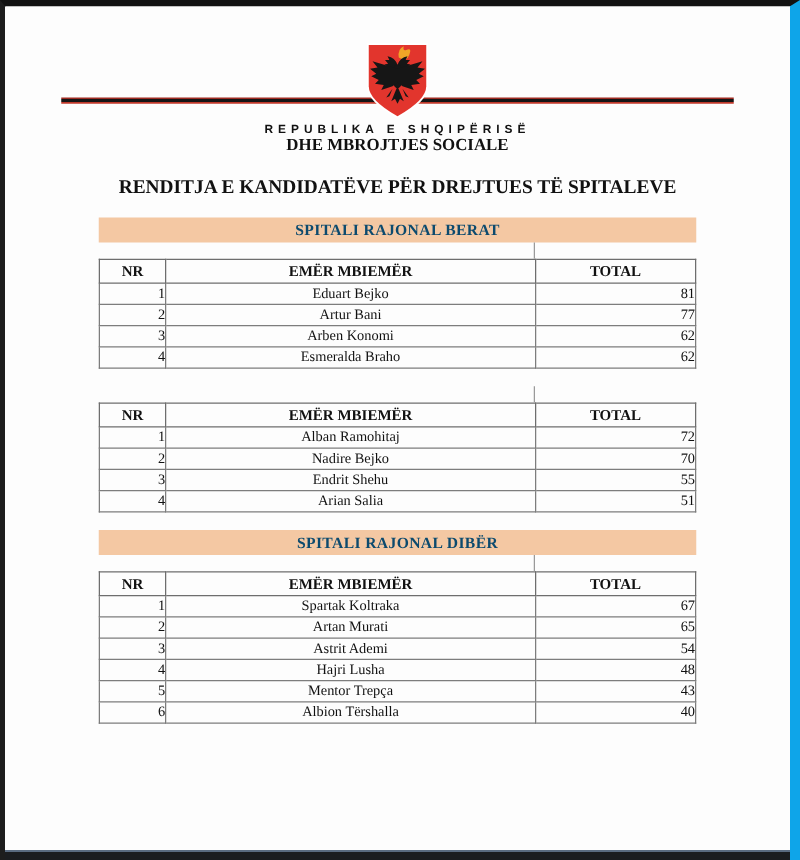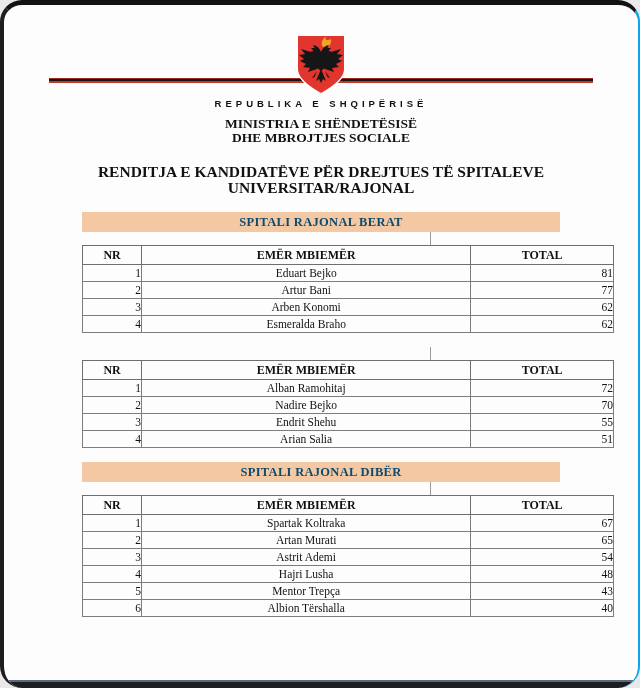--- a/index.html
+++ b/index.html
@@ -3,25 +3,24 @@
 <meta charset="utf-8">
 <style>
   html,body{margin:0;padding:0;background:#e9e9e9;}
   .page{
     position:relative;
     width:640px;height:688px;
     box-sizing:border-box;
     background:#fdfdfd;
     border-top:5px solid #121212;
     border-left:4px solid #1d1d1d;
-    border-right:2px solid #0ea5e9;
+    border-right:8px solid #0ea5e9;
     overflow:hidden;
     font-family:"Liberation Serif", serif;
     color:#111;
-    border-radius:22px;
   }
   
   .emblem-wrap{position:relative;height:88px;}
   .rule{
     position:absolute;top:73px;left:45px;right:45px;height:5px;
     background:linear-gradient(#9e2b22 0 20%, #151515 20% 66%, #c0392b 66% 100%);
   }
   .coat{position:absolute;left:50%;top:28px;transform:translateX(-50%);width:56px;height:64px;}
   .republic{
     text-align:center;
@@ -47,21 +46,21 @@
   .banner{
     height:20px;line-height:20px;text-align:center;
     font-weight:bold;font-size:12.5px;color:#0c4a6e;
     letter-spacing:.3px;
   }
   .gap{position:relative;height:13px;}
   .gap-line{
     position:absolute;left:348px;top:0;bottom:0;width:1px;background:#9a9a9a;display:block;
   }
   table.rank-table{
-    width:532px;border-collapse:collapse;table-layout:fixed;
+    width:478px;border-collapse:collapse;table-layout:fixed;
     font-size:11.5px;
   }
   table.rank-table th, table.rank-table td{
     border:1px solid #7d7d7d;overflow:hidden;white-space:nowrap;
   }
   table.rank-table th{
     height:18px;font-size:12px;font-weight:bold;text-align:center;padding:0;
     border-color:#6e6e6e;
   }
   table.rank-table td{height:16px;padding:0;line-height:16px;}
@@ -97,26 +96,24 @@
         <path d="M28,22 L8,16 L12,21 L6,22 L11,26 L7,28 L13,31 L10,34 L17,35 L15,39 L24,36 L28,33 Z"></path>
         <path d="M28,22 L48,16 L44,21 L50,22 L45,26 L49,28 L43,31 L46,34 L39,35 L41,39 L32,36 L28,33 Z"></path>
         <path d="M28,36 L23,48 L26,46 L28,50 L30,46 L33,48 Z"></path>
         <path d="M24,38 l-5,7 2.5,-1 z"></path>
         <path d="M32,38 l5,7 -2.5,-1 z"></path>
       </g>
     </svg>
   </div>
 
   <div class="republic">REPUBLIKA E SHQIPËRISË</div>
-  <div class="ministry first">MINISTRIA E SHËNDETËSISË</div>
   <div class="ministry">DHE MBROJTJES SOCIALE</div>
 
   <div class="doc-title">
     <span>RENDITJA E KANDIDATËVE PËR DREJTUES TË SPITALEVE</span><br>
-    <span>UNIVERSITAR/RAJONAL</span>
   </div>
 
   <div class="sections">
   <section class="section">
     <div class="banner" style="background: rgb(244, 200, 163);">
       <span class="banner-label">SPITALI RAJONAL BERAT</span>
     </div>
     <div class="gap">
       <i class="gap-line"></i>
     </div>

